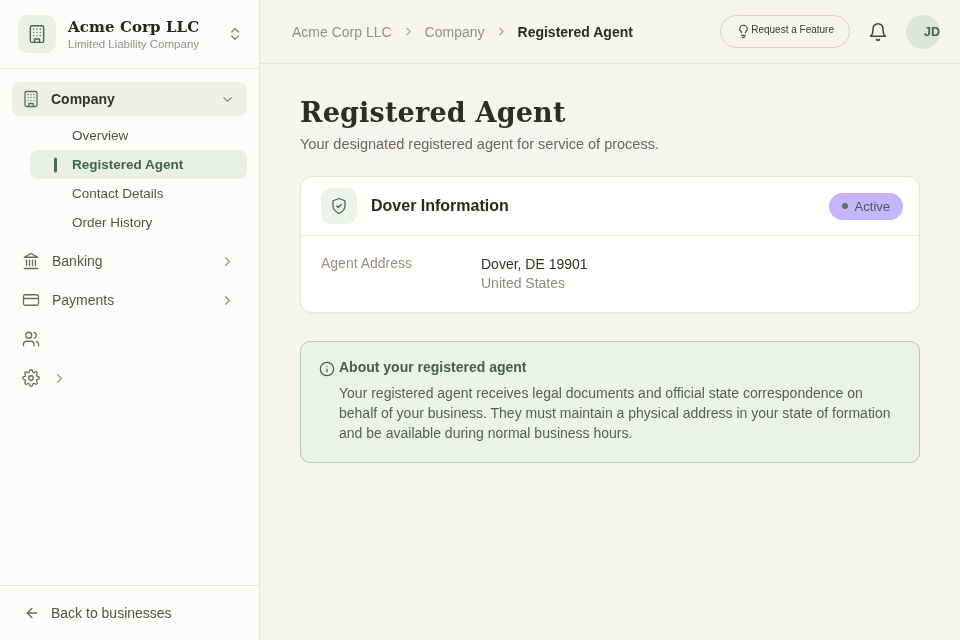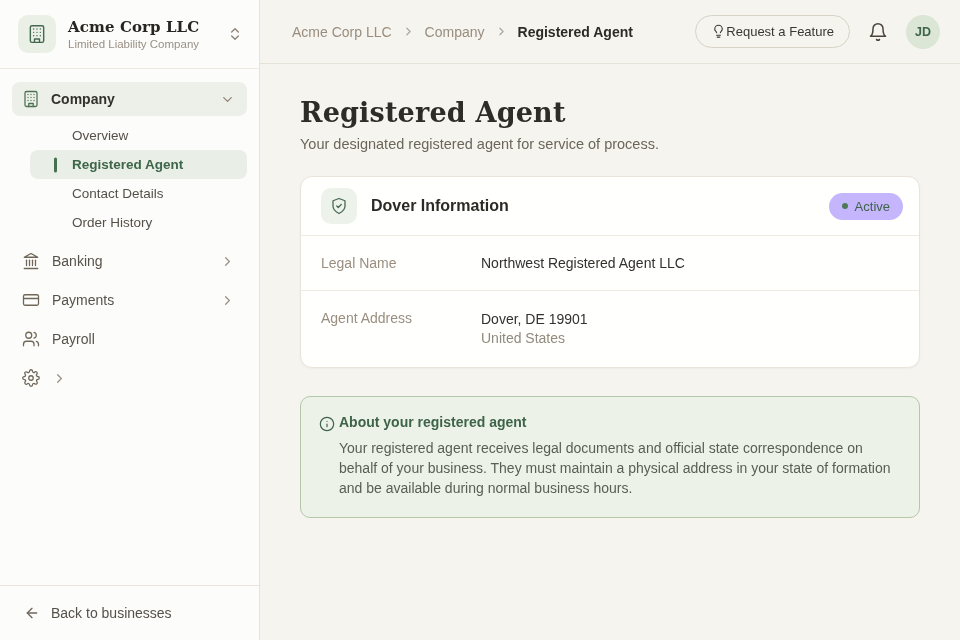--- a/index.html
+++ b/index.html
@@ -91,28 +91,28 @@
   .breadcrumb { display:flex; align-items:center; gap:10px; flex:1; }
   .crumb { font-size:14px; color:#988d7f; cursor:pointer; }
   .crumb.current { color:#2d2b26; font-weight:700; cursor:default; }
   .crumb-sep { width:13px; height:13px; color:#b0a698; }
 
   .topbar-actions { display:flex; align-items:center; gap:18px; }
   .feature-btn {
     display:flex; 
     border:1px solid #d8d2c6; border-radius:999px;
     padding:8px 15px; background:transparent; cursor:pointer;
-    font-family:inherit; font-size:13px; color:#3a3731;
+    font-family:inherit; font-size:10px; color:#3a3731;
   }
   .feature-btn .icon { width:15px; height:15px; color:#3a3731; }
   .bell-btn { width:20px; height:20px; color:#4a443c; cursor:pointer; }
   .avatar {
     width:34px; height:34px; border-radius:50%;
     background:#dbe6d6; color:#3f6549;
-    display:flex; align-items:center; justify-content:center;
+    display:flex; align-items:center; justify-content:flex-end;
     font-size:12.5px; font-weight:700; cursor:pointer;
   }
 
   .content { padding:33px 40px 0 40px; }
   .page-title {
     font-family:"DejaVu Serif","Liberation Serif",serif;
     font-weight:bold; font-size:27px; color:#2e2c27; letter-spacing:.2px;
   }
   .page-subtitle { margin-top:8px; font-size:14.5px; color:#6b665c; }
 
@@ -239,21 +239,20 @@
 
     <div class="nav-item">
       <span class="icon">
         <svg viewBox="0 0 24 24" fill="none" stroke="currentColor" stroke-width="1.7" stroke-linecap="round" stroke-linejoin="round">
             <path d="M16 21v-2a4 4 0 0 0-4-4H6a4 4 0 0 0-4 4v2"></path>
             <circle cx="9" cy="7" r="4"></circle>
             <path d="M22 21v-2a4 4 0 0 0-3-3.87"></path>
             <path d="M16 3.13a4 4 0 0 1 0 7.75"></path>
           </svg>
       </span>
-      <span class="nav-item-label">Payroll</span>
     </div>
 
     <div class="nav-item">
       <span class="icon">
         <svg viewBox="0 0 24 24" fill="none" stroke="currentColor" stroke-width="1.7" stroke-linecap="round" stroke-linejoin="round">
             <circle cx="12" cy="12" r="3"></circle>
             <path d="M19.4 15a1.65 1.65 0 0 0 .33 1.82l.06.06a2 2 0 0 1 0 2.83 2 2 0 0 1-2.83 0l-.06-.06a1.65 1.65 0 0 0-1.82-.33 1.65 1.65 0 0 0-1 1.51V21a2 2 0 0 1-2 2 2 2 0 0 1-2-2v-.09A1.65 1.65 0 0 0 9 19.4a1.65 1.65 0 0 0-1.82.33l-.06.06a2 2 0 0 1-2.83 0 2 2 0 0 1 0-2.83l.06-.06a1.65 1.65 0 0 0 .33-1.82 1.65 1.65 0 0 0-1.51-1H3a2 2 0 0 1-2-2 2 2 0 0 1 2-2h.09A1.65 1.65 0 0 0 4.6 9a1.65 1.65 0 0 0-.33-1.82l-.06-.06a2 2 0 0 1 0-2.83 2 2 0 0 1 2.83 0l.06.06a1.65 1.65 0 0 0 1.82.33H9a1.65 1.65 0 0 0 1-1.51V3a2 2 0 0 1 2-2 2 2 0 0 1 2 2v.09a1.65 1.65 0 0 0 1 1.51 1.65 1.65 0 0 0 1.82-.33l.06-.06a2 2 0 0 1 2.83 0 2 2 0 0 1 0 2.83l-.06.06a1.65 1.65 0 0 0-.33 1.82V9a1.65 1.65 0 0 0 1.51 1H21a2 2 0 0 1 2 2 2 2 0 0 1-2 2h-.09a1.65 1.65 0 0 0-1.51 1z"></path>
           </svg>
       </span>
       <span class="icon chev">
@@ -336,26 +335,20 @@
           </span>
         </div>
         <div class="card-title">Dover Information</div>
         <div class="status-badge">
           <span class="status-dot"></span>
           <span>Active</span>
         </div>
       </div>
 
 
-      <div class="card-row">
-        <div class="row-label">Legal Name</div>
-        <div class="row-value">
-          <span>Northwest Registered Agent LLC</span>
-        </div>
-      </div>
 
       <div class="card-row">
         <div class="row-label">Agent Address</div>
         <div class="row-value">
           <div>
             <div class="addr-line">Dover, DE 19901</div>
             <div class="addr-country">United States</div>
           </div>
         </div>
       </div>

